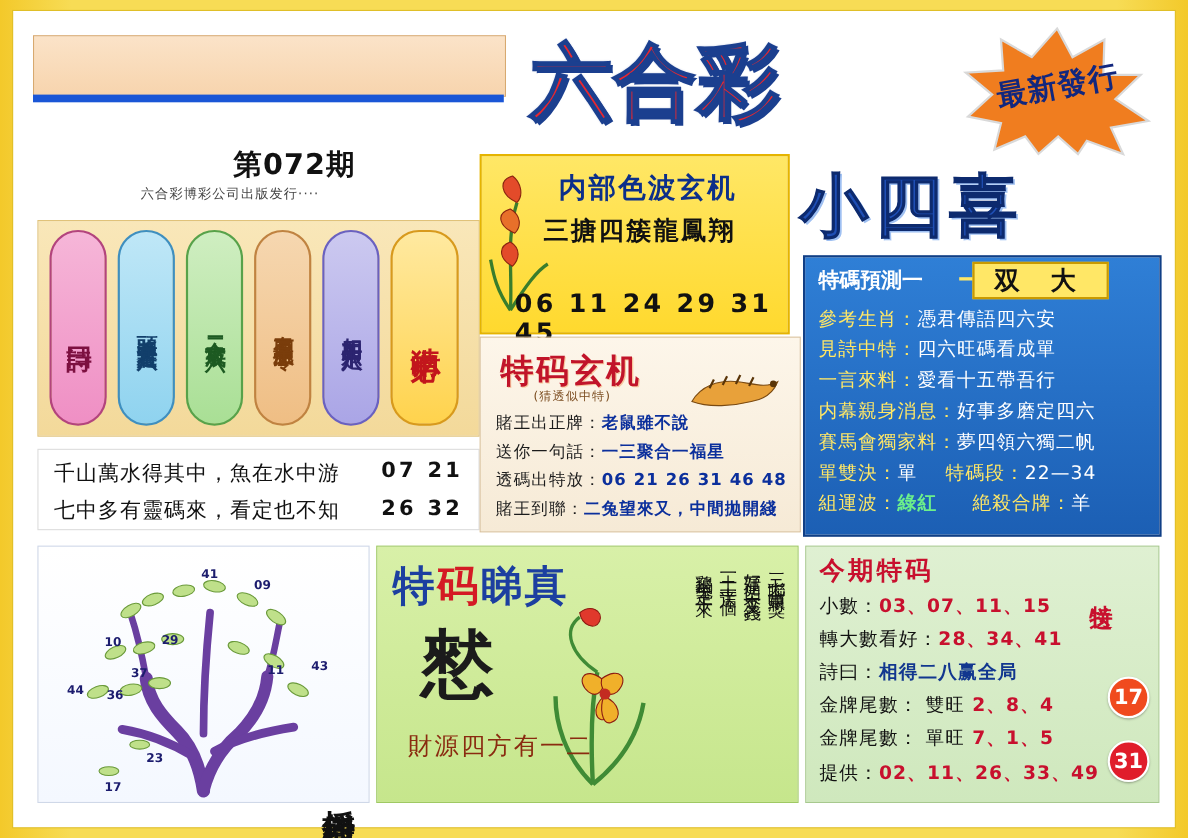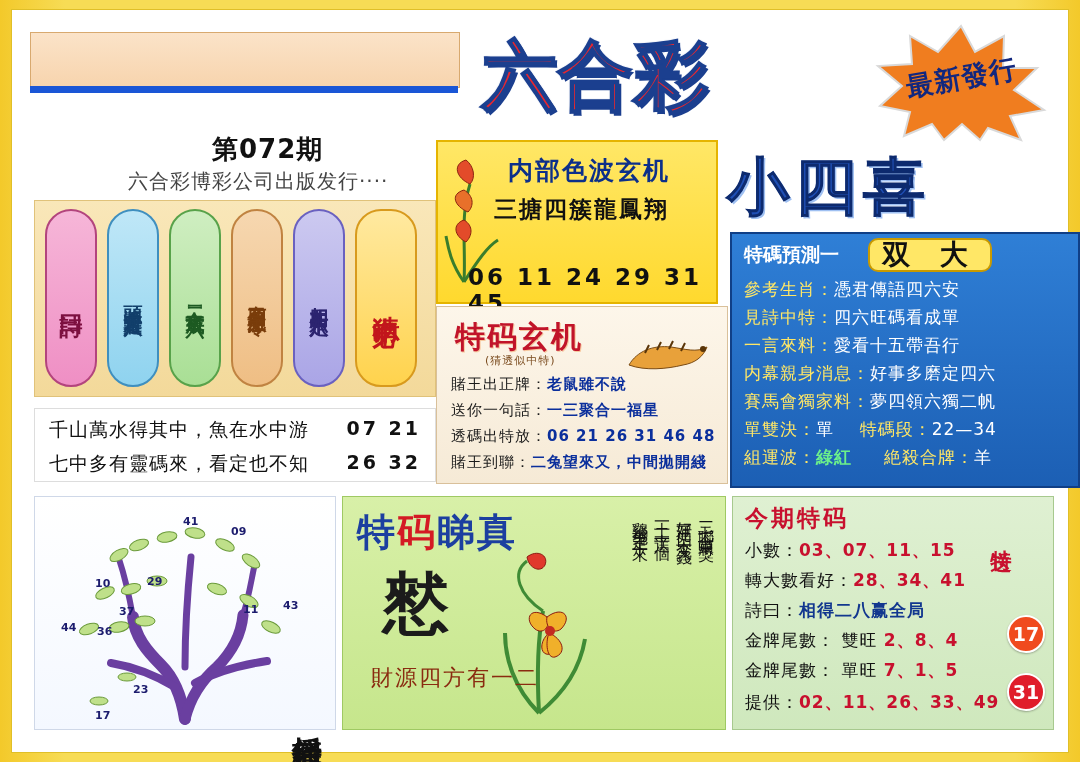--- a/index.html
+++ b/index.html
@@ -34,21 +34,21 @@
     font-size:17px;color:#c3112a;font-weight:bold;
     font-family:"DejaVu Sans","Liberation Sans",sans-serif;
   }
   .issue{
     position:absolute;left:200px;top:122px;
     font-size:26px;font-weight:bold;color:#111;
     letter-spacing:1px;
   }
   .publisher{
     position:absolute;left:116px;top:158px;
-    font-size:20px;color:#444;letter-spacing:1px;
+    font-size:12px;color:#444;letter-spacing:1px;
   }
   
   .big-title{
     position:absolute;left:470px;top:28px;
     font-size:74px;font-weight:bold;
     color:#e8272f;
     -webkit-text-stroke:2px #1b3f8f;
     text-shadow:3px 3px 0 #1b3f8f, 0 0 2px #1b3f8f;
     font-family:"DejaVu Sans","Liberation Sans",sans-serif;
     letter-spacing:2px;
@@ -144,30 +144,29 @@
   .tm-r1{top:68px}
   .tm-r2{top:94px}
   .tm-r3{top:120px}
   .tm-r4{top:146px}
   .tiger{position:absolute;left:186px;top:24px;width:90px;height:44px;}
   
   .panel-pred{
     position:absolute;left:718px;top:222px;width:322px;height:252px;
     background:linear-gradient(180deg,#2f7fd6 0%,#1c5fb4 100%);
     border:2px solid #103f86;
-    padding-left:24px;
   }
   .pred-head{
     position:absolute;left:12px;top:8px;font-size:19px;font-weight:bold;color:#fff;
   }
   .pred-pill{
-    position:absolute;left:136px;top:4px;width:120px;height:30px;
-    background:#ffe766;border:2px solid #c99a00;border-radius:10px;
+    position:absolute;left:152px;top:4px;width:120px;height:30px;
+    background:#ffe766;border:2px solid #c99a00;border-radius:0;
     display:flex;align-items:center;justify-content:center;
-    font-size:28px;font-weight:bold;color:#111;letter-spacing:10px;
+    font-size:23px;font-weight:bold;color:#111;letter-spacing:10px;
   }
   .pred-dash{
     position:absolute;left:140px;top:18px;width:20px;height:3px;background:#ffe766;
   }
   .pred-row{
     position:absolute;left:12px;font-size:17px;color:#ffffff;white-space:nowrap;letter-spacing:1px;
   }
   .pred-row .lbl{color:#ffe766}
   .pred-row .val{color:#ffffff}
   .pr1{top:44px}.pr2{top:72px}.pr3{top:100px}.pr4{top:128px}.pr5{top:156px}

